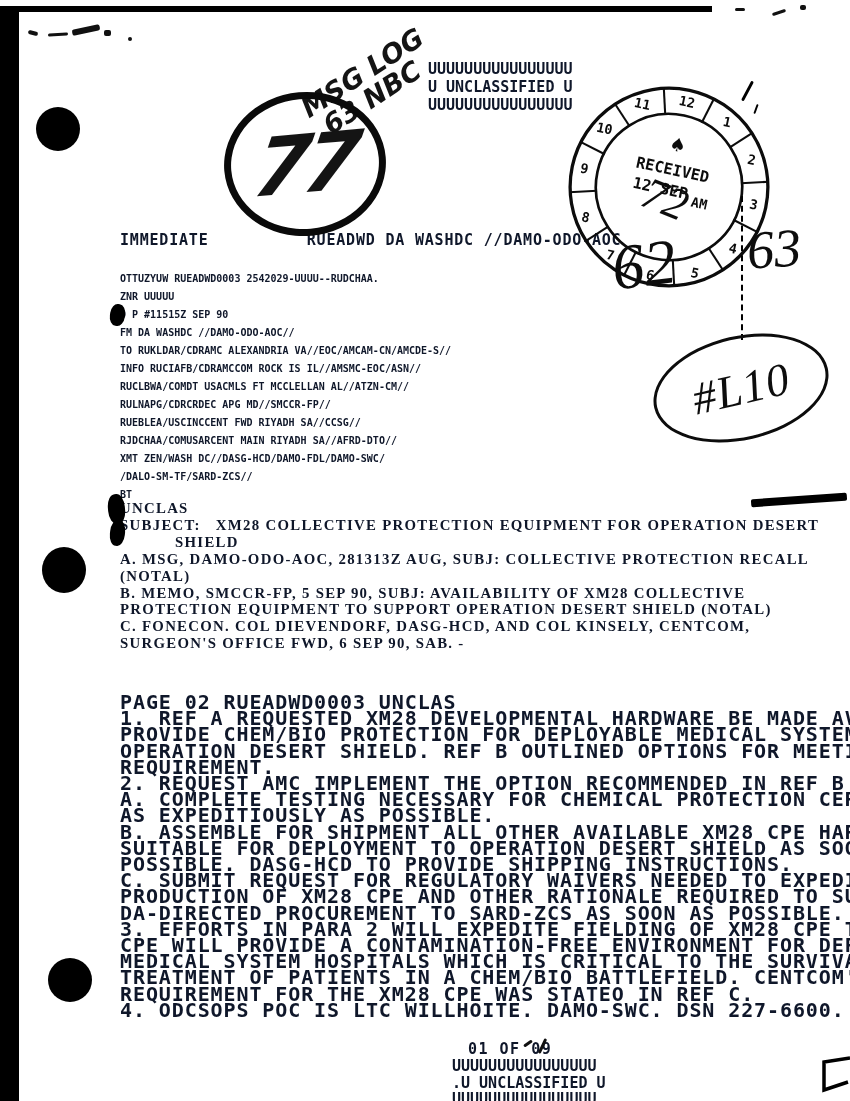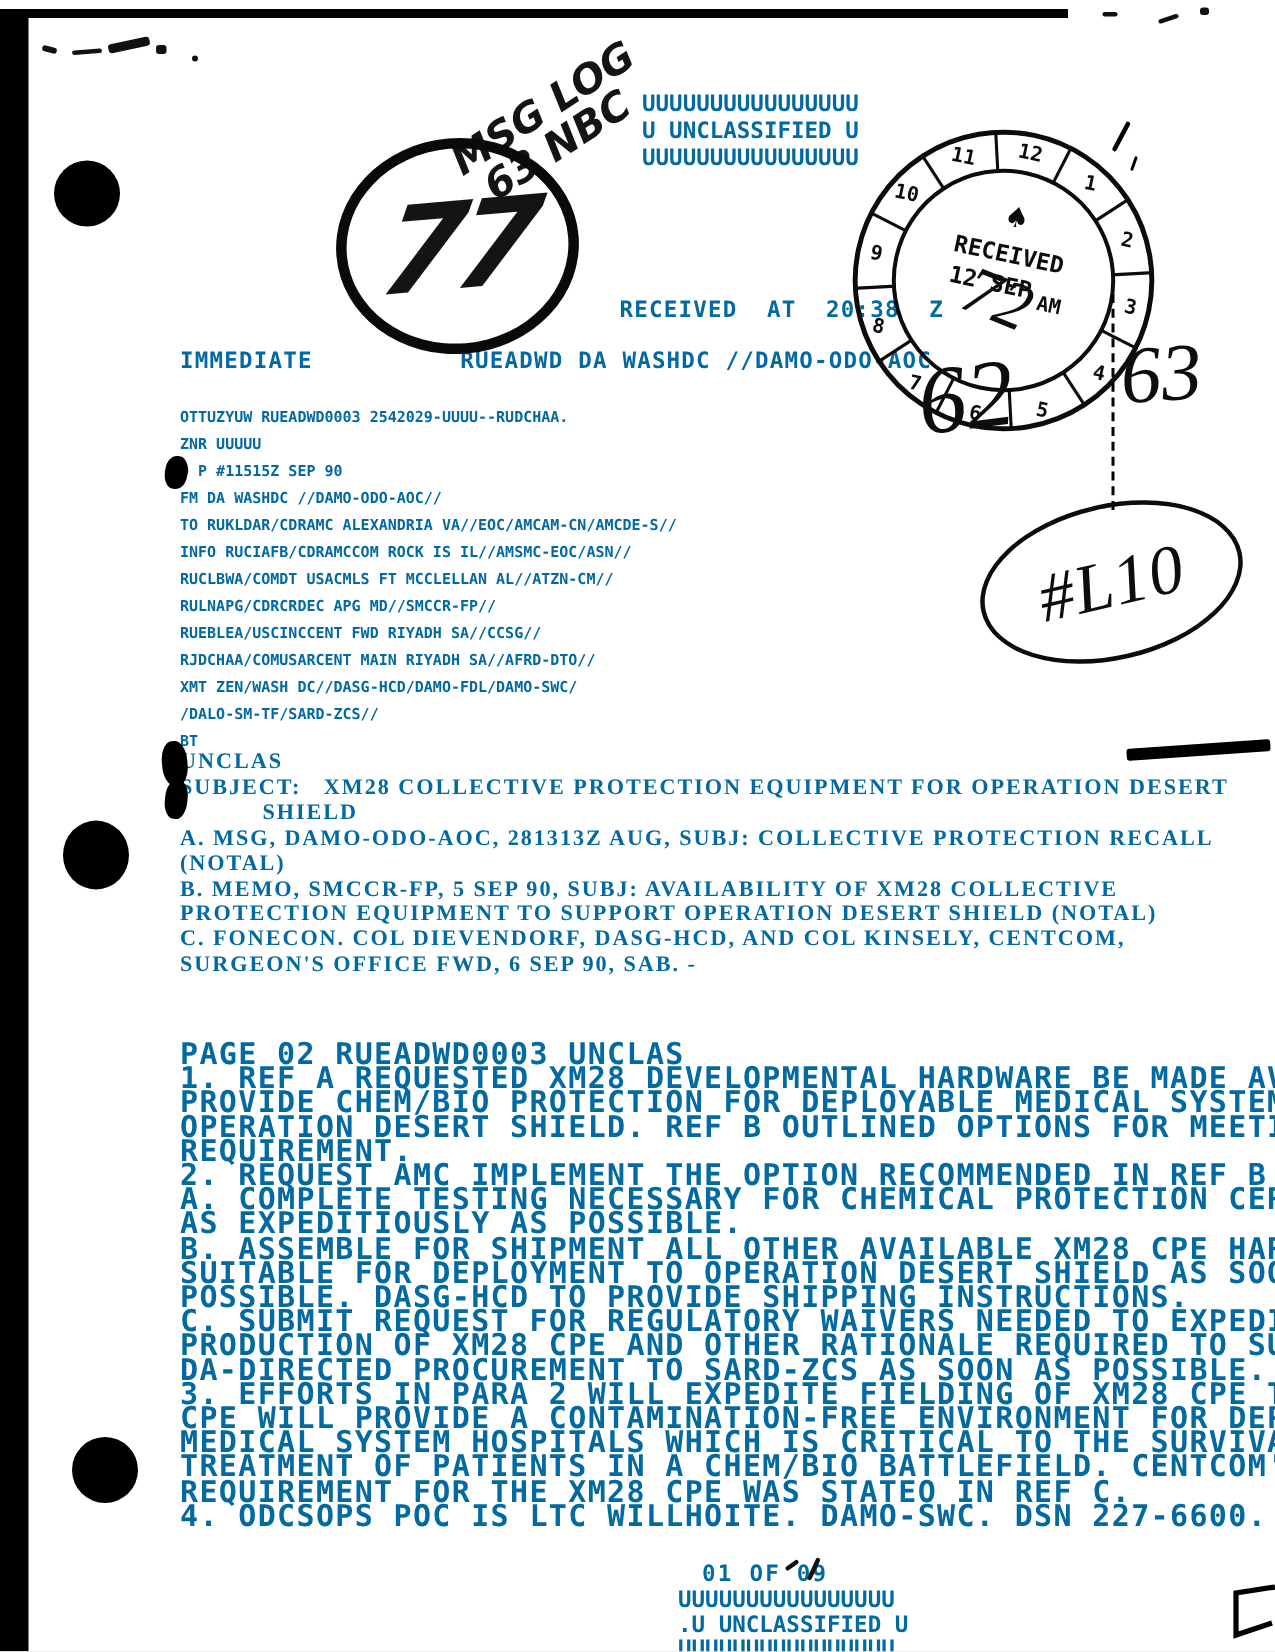--- a/index.html
+++ b/index.html
@@ -1,20 +1,20 @@
 <!DOCTYPE html>
 <html><head>
 <meta charset="utf-8">
 <style>
   html,body{margin:0;padding:0;background:#e8e8e8;}
   .page{
     position:relative;width:850px;height:1101px;background:#ffffff;
     overflow:hidden;font-family:"DejaVu Sans Mono",monospace;color:#141414;
   }
-  .mono{position:absolute;white-space:pre;font-family:"DejaVu Sans Mono",monospace;color:#0369a1;}
+  .mono{position:absolute;white-space:pre;font-family:"DejaVu Sans Mono",monospace;color:#0f172a;}
   .scanbar{position:absolute;background:#000;}
   .hole{position:absolute;background:#000;border-radius:50%;}
   .speck{position:absolute;background:#111;border-radius:2px;}
   .blob{position:absolute;background:#000;border-radius:45%;}
   
   .class-top{left:428px;top:60px;font-size:15px;line-height:18px;font-weight:bold;}
   .received-at{left:413px;top:197px;font-size:15px;letter-spacing:.8px;font-weight:bold;}
   .routing{left:120px;top:231px;font-size:15px;letter-spacing:.8px;font-weight:bold;}
   .hdr{left:120px;top:270px;font-size:10px;line-height:18px;font-weight:bold;}
   .subj{left:120px;top:500px;font-size:14.8px;line-height:16.9px;letter-spacing:1.3px;font-weight:bold;font-family:Liberation Serif, serif;}
@@ -60,21 +60,20 @@
   <div class="speck" style="left:28px;top:31px;width:10px;height:4px;transform:rotate(15deg);"></div>
   <div class="speck" style="left:48px;top:33px;width:20px;height:3px;transform:rotate(-4deg);"></div>
   <div class="speck" style="left:72px;top:27px;width:28px;height:6px;transform:rotate(-12deg);"></div>
   <div class="speck" style="left:104px;top:30px;width:7px;height:6px;"></div>
   <div class="speck" style="left:128px;top:37px;width:4px;height:4px;"></div>
 
   <div class="mono class-top">UUUUUUUUUUUUUUUU
 U UNCLASSIFIED U
 UUUUUUUUUUUUUUUU</div>
 
-  <div class="mono received-at">RECEIVED  AT  20:38  Z</div>
 
   <div class="mono routing">IMMEDIATE          RUEADWD DA WASHDC //DAMO-ODO-AOC</div>
 
   <div class="mono hdr">OTTUZYUW RUEADWD0003 2542029-UUUU--RUDCHAA.
 ZNR UUUUU
 O P #11515Z SEP 90
 FM DA WASHDC //DAMO-ODO-AOC//
 TO RUKLDAR/CDRAMC ALEXANDRIA VA//EOC/AMCAM-CN/AMCDE-S//
 INFO RUCIAFB/CDRAMCCOM ROCK IS IL//AMSMC-EOC/ASN//
 RUCLBWA/COMDT USACMLS FT MCCLELLAN AL//ATZN-CM//

